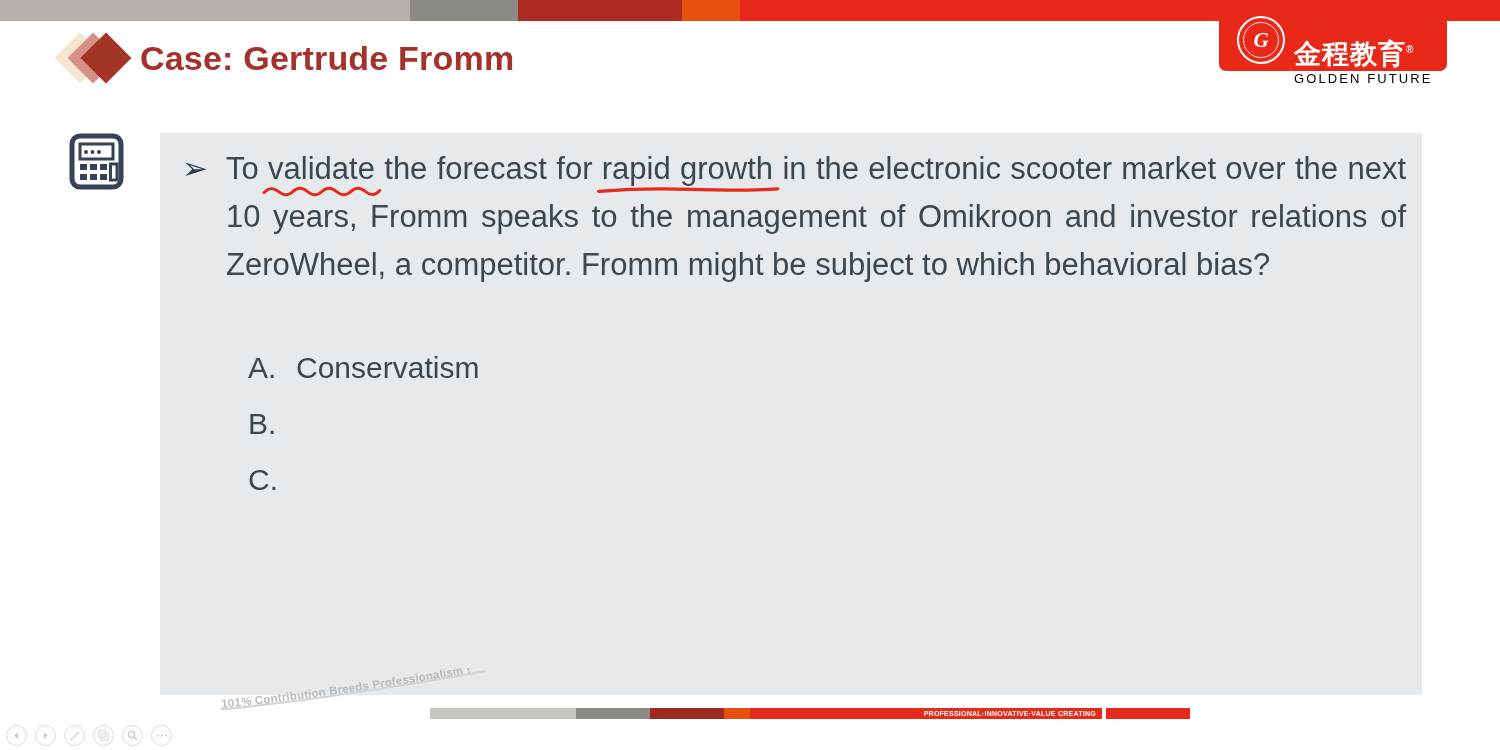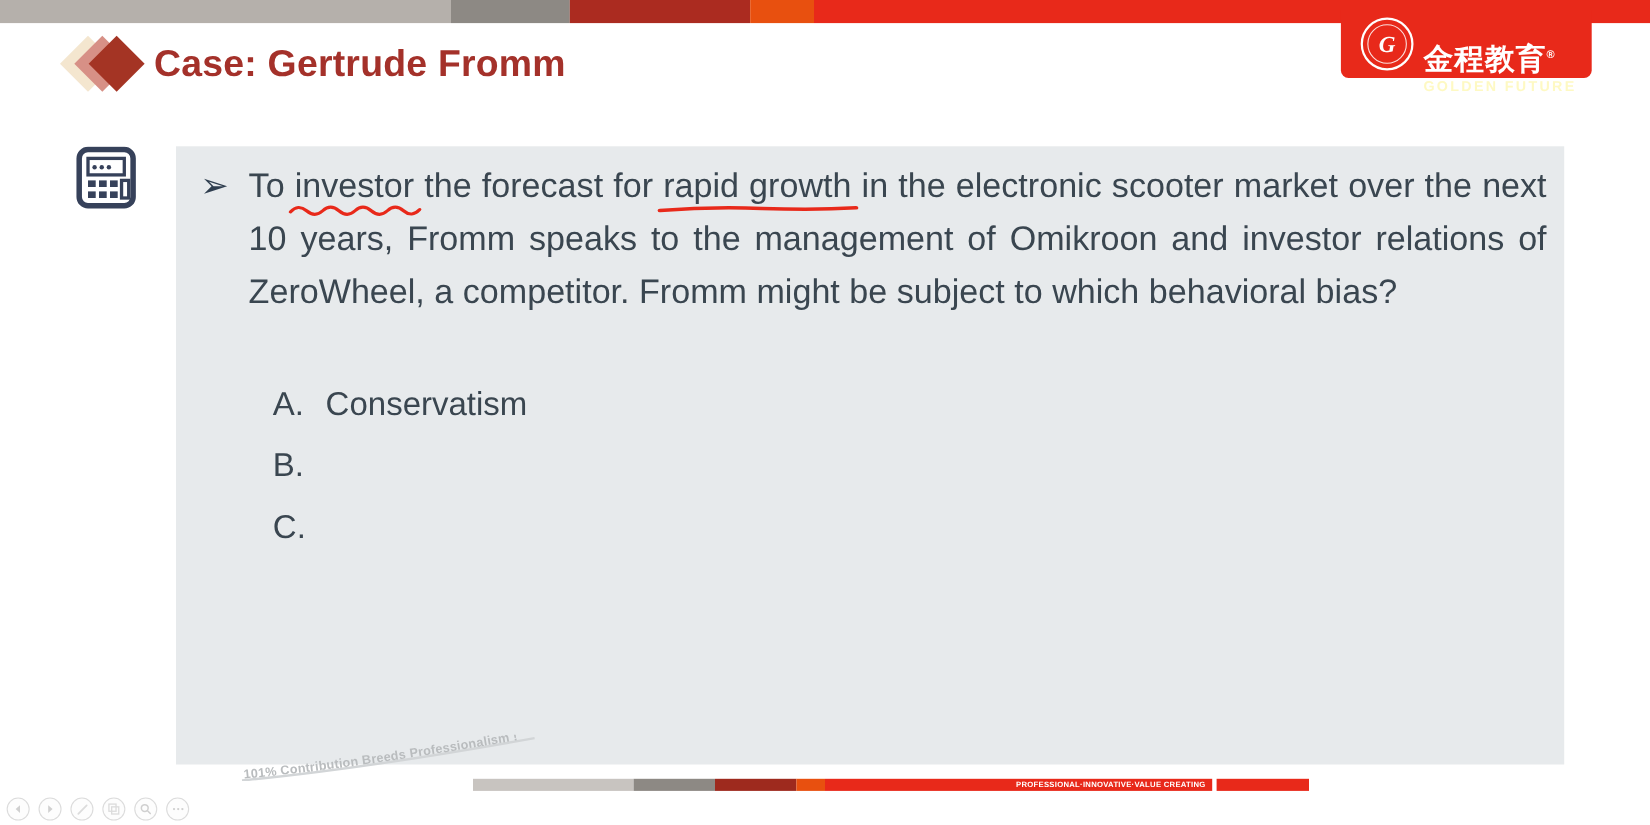--- a/index.html
+++ b/index.html
@@ -84,23 +84,23 @@
     letter-spacing: 1px;
     line-height: 1.06;
     position: relative;
     white-space: nowrap;
   }
   .brand-reg {
     font-size: 10px;
     vertical-align: super;
   }
   .brand-en {
-    color: #fef9c3;
+    color: #000000;
     font-size: 13px;
-    font-weight: bold;
+    font-weight: normal;
     letter-spacing: 2.1px;
     line-height: 1.2;
     margin-top: 2px;
     white-space: nowrap;
   }
 
   
   .title-row {
     position: absolute;
     left: 62px; top: 30px;
@@ -325,21 +325,21 @@
     <rect x="21" y="41" width="7" height="6" fill="#36415a"></rect>
     <rect x="31" y="41" width="7" height="6" fill="#36415a"></rect>
     <rect x="41.5" y="31" width="6.5" height="16" fill="none" stroke="#36415a" stroke-width="3"></rect>
   </svg>
 </div>
 
 <div class="panel">
 
   <div class="q-row">
     <div class="bullet">➢</div>
-    <div class="q-text"><span>To </span><span class="mark-squiggle"><span>investor</span><svg viewBox="0 0 100 12" preserveAspectRatio="none">
+    <div class="q-text"><span>To </span><span class="mark-squiggle"><span>validate</span><svg viewBox="0 0 100 12" preserveAspectRatio="none">
             <path d="M0,8 Q6,1 12.5,7 T25,7 T37.5,7 T50,7 T62.5,7 T75,7 T87.5,7 T100,6" fill="none" stroke="#e8291a" stroke-width="2.6" stroke-linecap="round"></path>
           </svg></span><span> the forecast for </span><span class="mark-underline"><span>rapid growth</span><svg viewBox="0 0 100 6" preserveAspectRatio="none">
             <path d="M0,4 Q25,1.4 52,2.6 T100,2.2" fill="none" stroke="#e8291a" stroke-width="2.4" stroke-linecap="round"></path>
           </svg></span><span> in the electronic scooter market over the next 10 years, Fromm speaks to the management of Omikroon and investor relations of ZeroWheel, a competitor. Fromm might be subject to which behavioral bias?</span></div>
   </div>
 
   <div class="options">
     <div class="opt">
       <span class="opt-letter">A.</span>
       <span class="opt-label">Conservatism</span>

